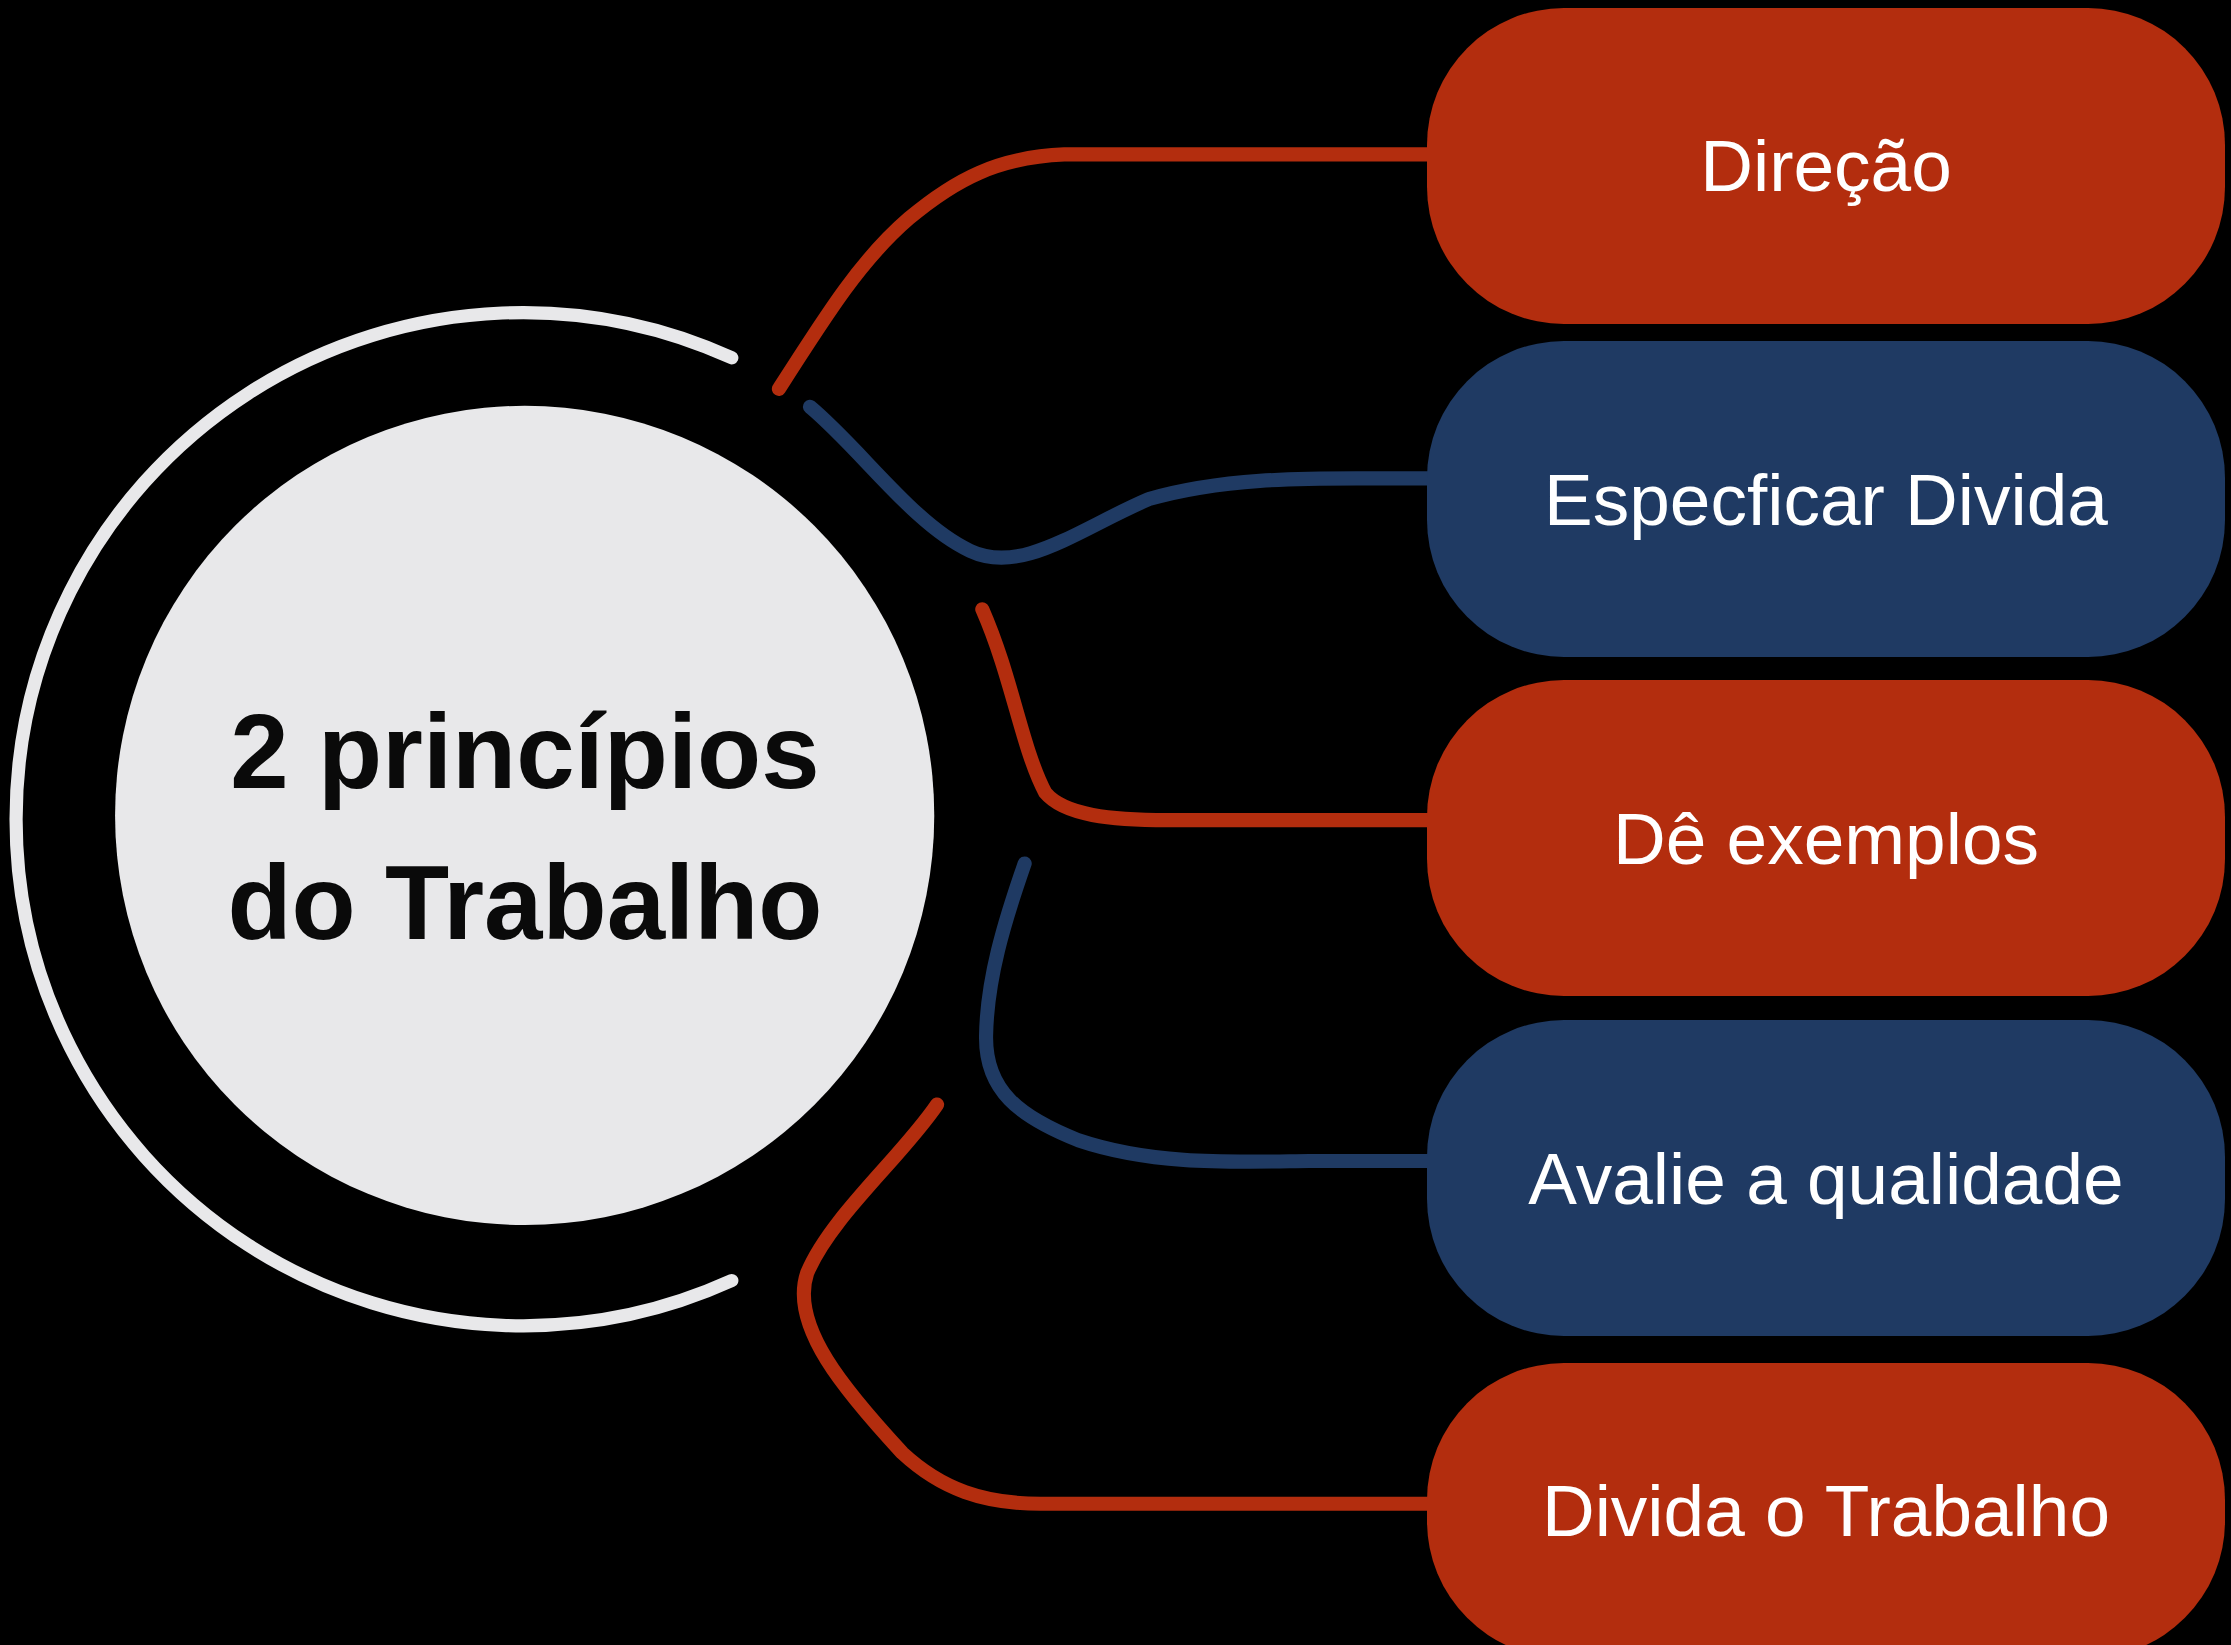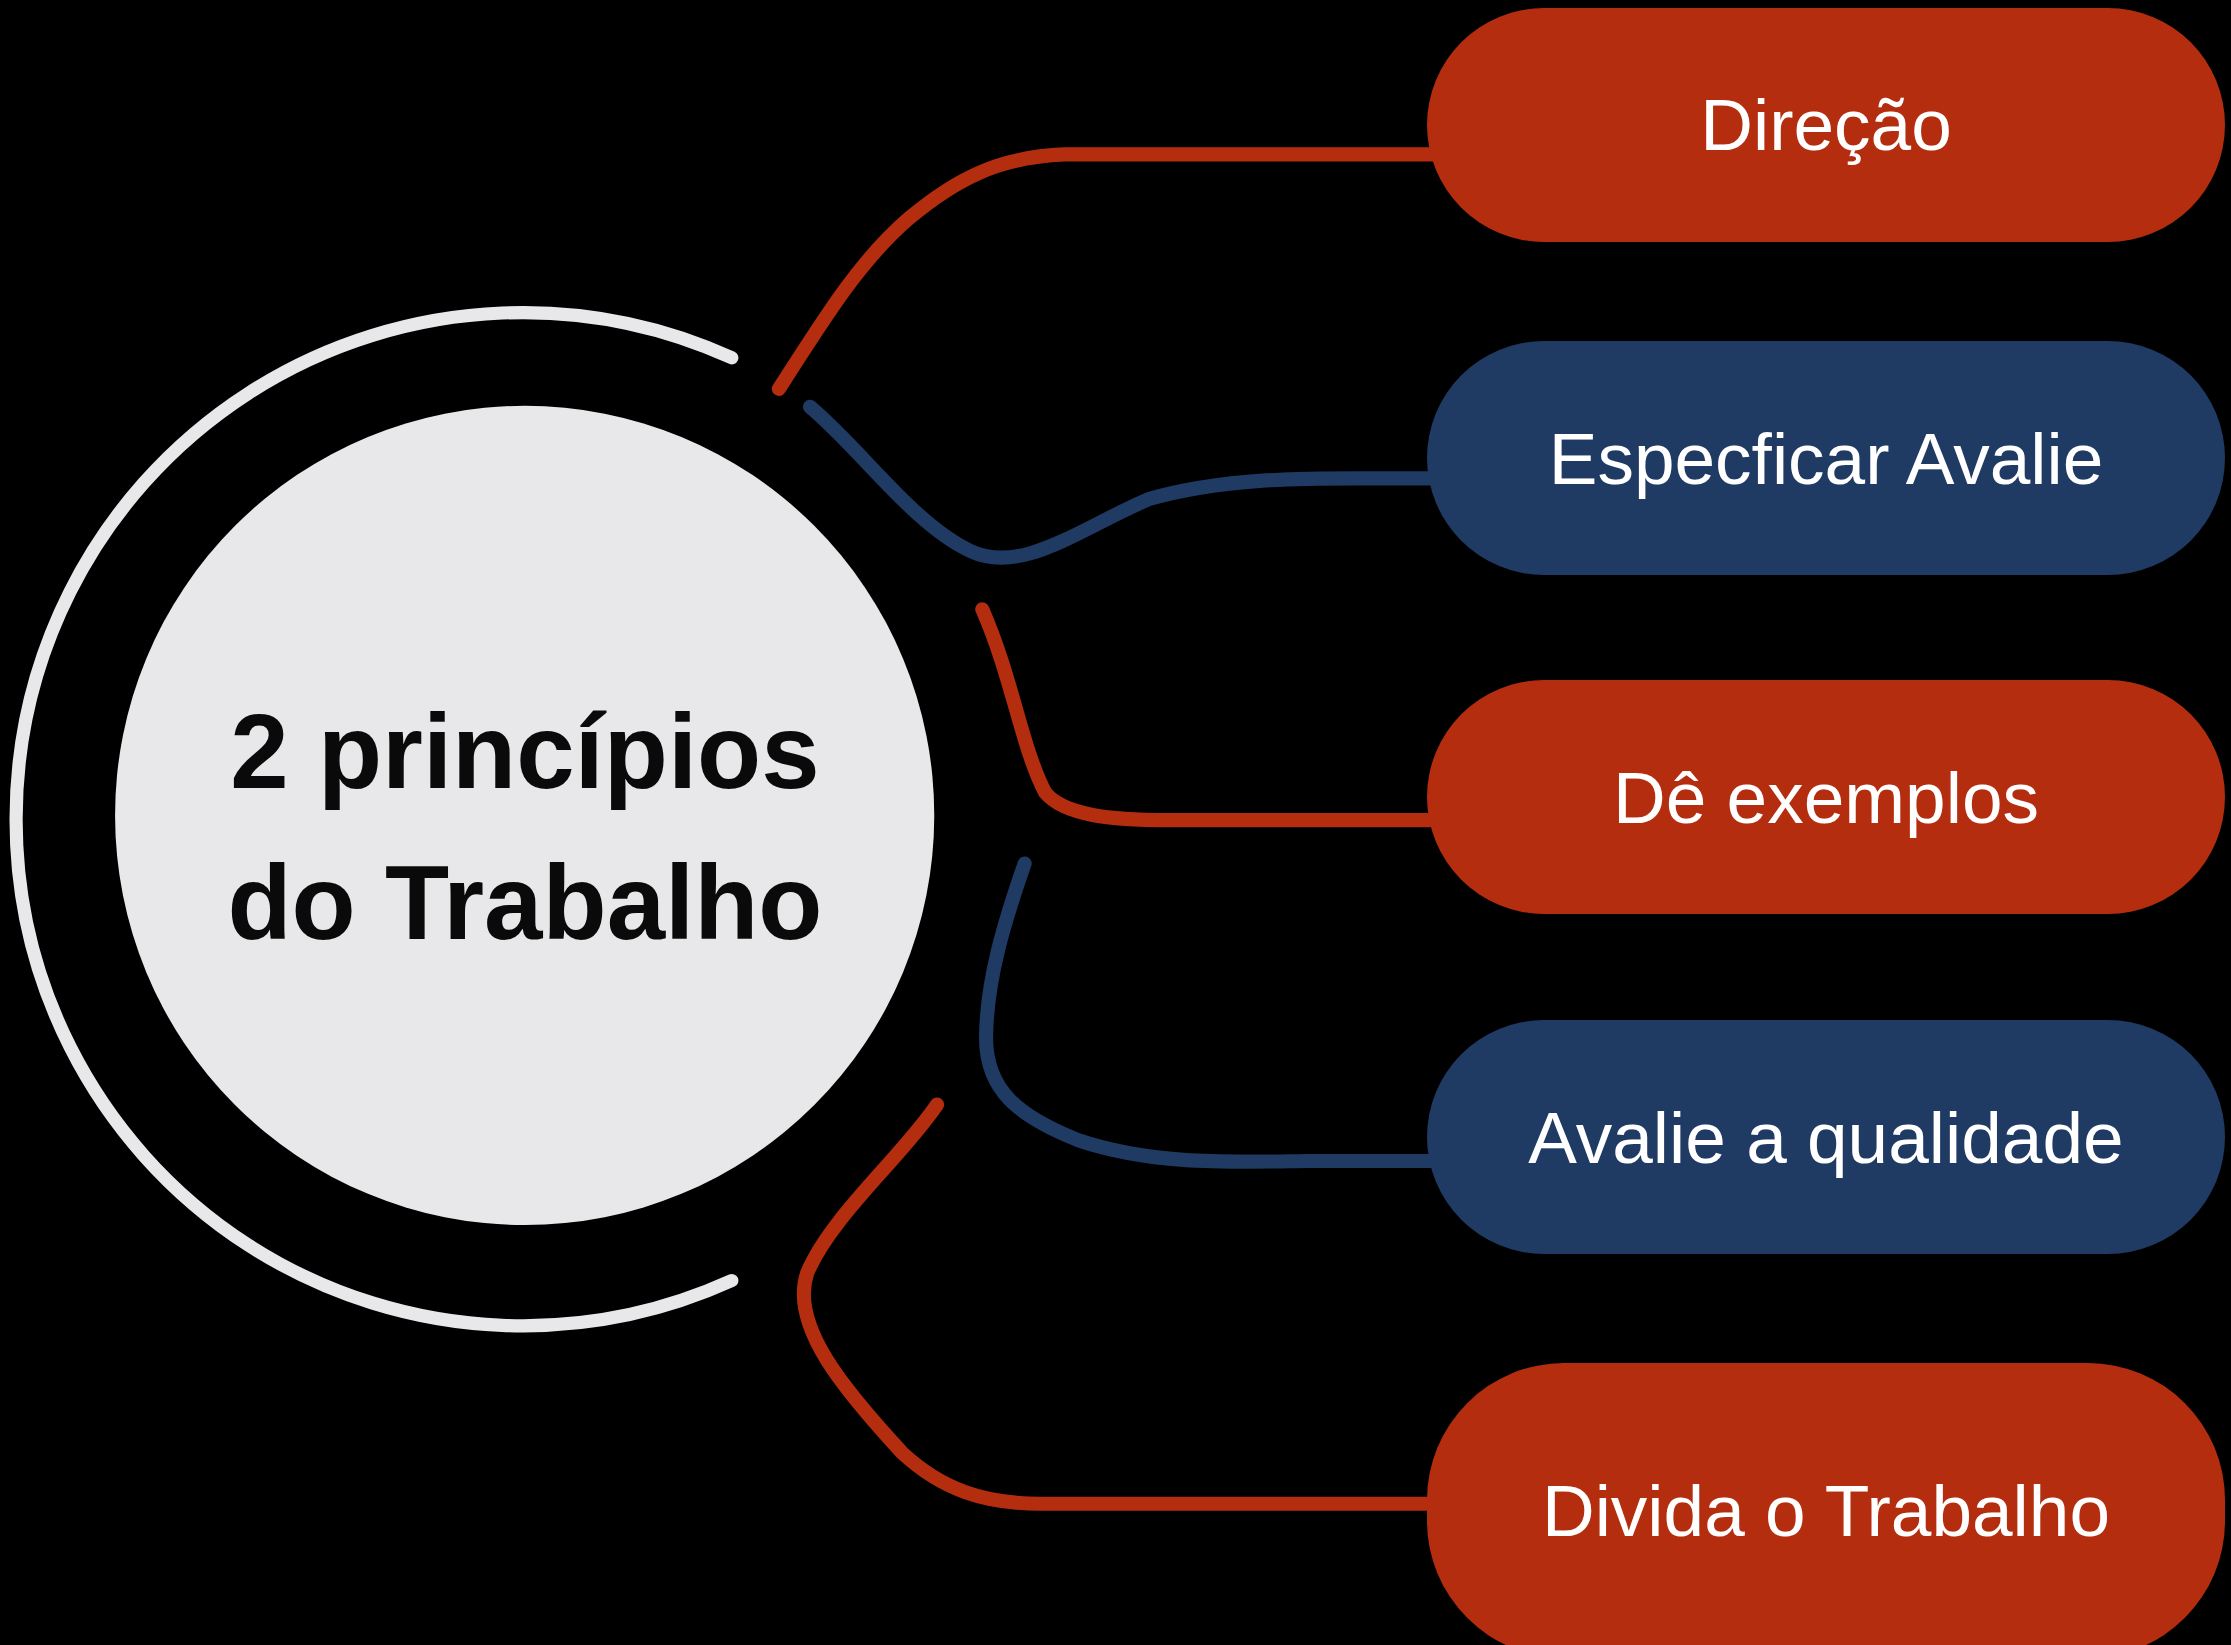--- a/index.html
+++ b/index.html
@@ -31,21 +31,21 @@
     font-size: 105px;
     font-weight: bold;
     line-height: 151px;
     color: #0a0a0a;
     letter-spacing: 0px;
   }
   .node {
     position: absolute;
     left: 1427px;
     width: 798px;
-    height: 234px;
+    height: 316px;
     border-radius: 137px;
     display: flex;
     align-items: center;
     justify-content: center;
     color: #ffffff;
     font-size: 73px;
     font-weight: 400;
     white-space: nowrap;
   }
   .node-1 { top: 7.5px; }
@@ -79,21 +79,21 @@
   <div class="center-label">
     <div>2 princípios</div>
     <div>do Trabalho</div>
   </div>
 
   <div class="node node-1" style="background: rgb(179, 45, 14);">
     <span>Direção</span>
   </div>
 
   <div class="node node-2" style="background: rgb(31, 58, 99);">
-    <span>Especficar Avalie</span>
+    <span>Especficar Divida</span>
   </div>
 
   <div class="node node-4" style="background: rgb(31, 58, 99);">
     <span>Avalie a qualidade</span>
   </div>
 
   <div class="node node-3" style="background: rgb(179, 45, 14);">
     <span>Dê exemplos</span>
   </div>
 

